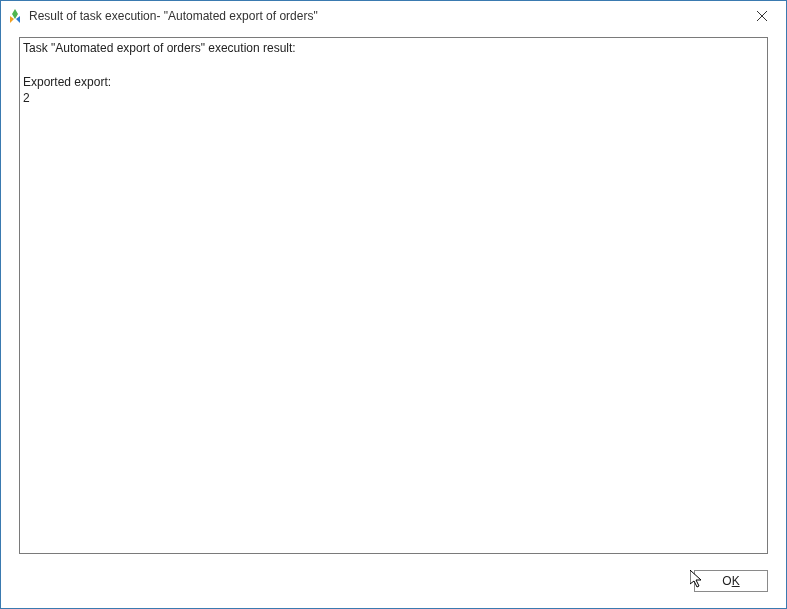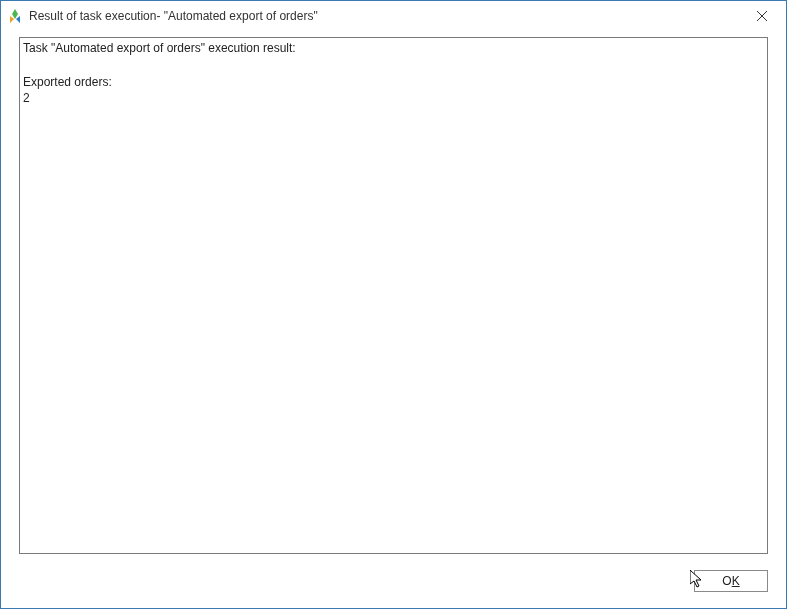--- a/index.html
+++ b/index.html
@@ -119,21 +119,21 @@
       <svg viewBox="0 0 10 10" width="10" height="10">
         <line x1="0" y1="0" x2="10" y2="10" stroke="currentColor" stroke-width="1"></line>
         <line x1="10" y1="0" x2="0" y2="10" stroke="currentColor" stroke-width="1"></line>
       </svg>
     </button>
   </div>
 
   <div class="content-area">
     <div class="text-panel"><span>Task "Automated export of orders" execution result:</span>
 <span></span>
-<span>Exported orders:</span>
+<span>Exported export:</span>
 <span>2</span></div>
   </div>
 
   <div class="button-row">
     <button class="ok-button"><span>O</span><span class="ok-underline">K</span></button>
   </div>
 
 </div>
 
 <svg class="cursor" width="16" height="20" viewBox="0 0 16 20">

